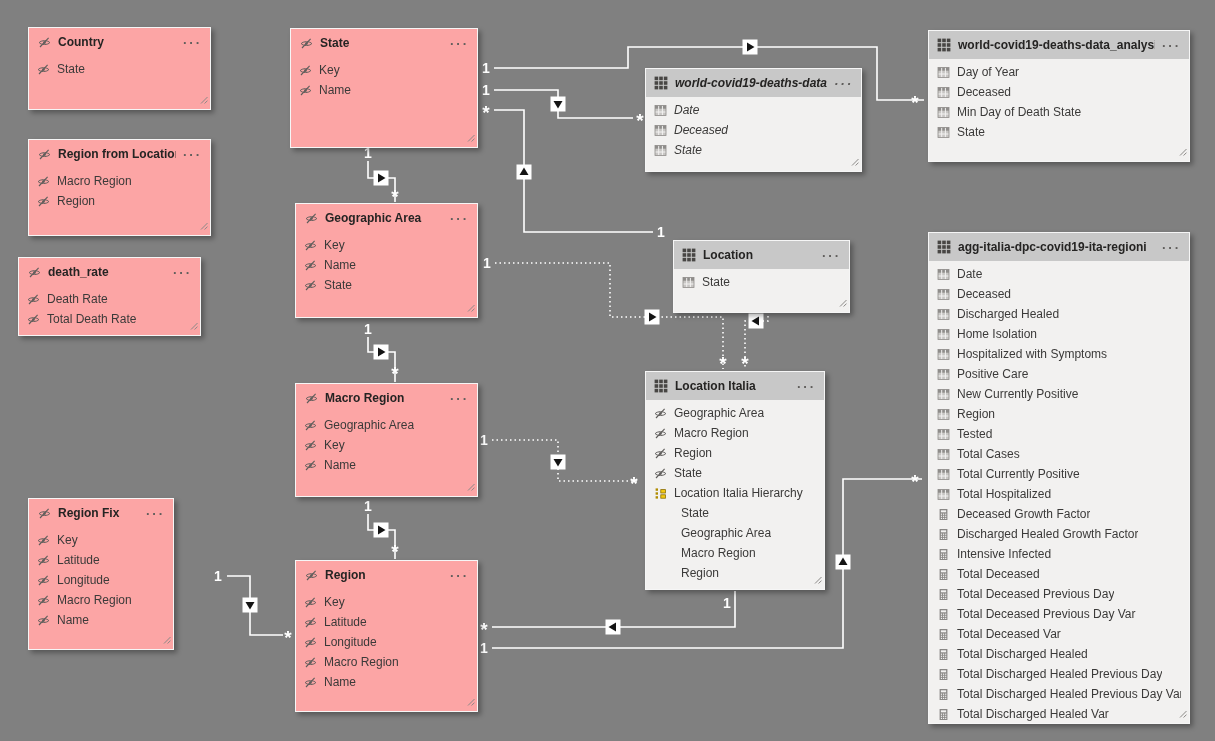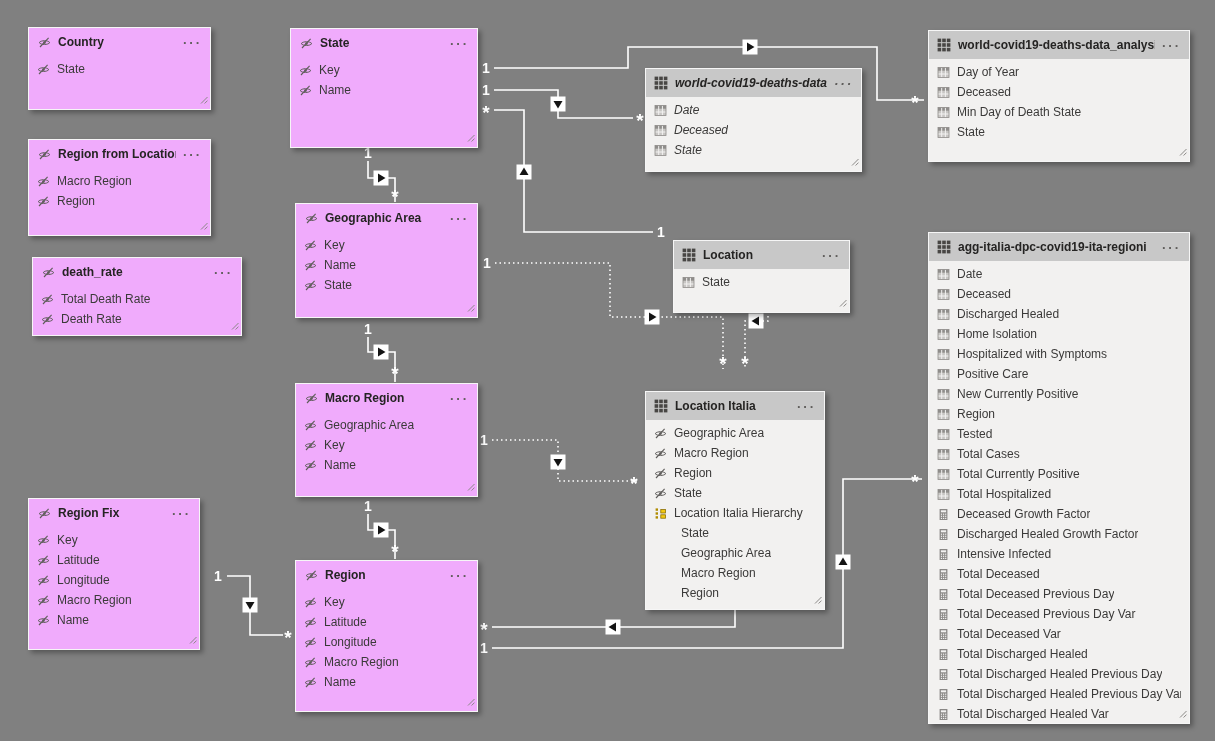--- a/index.html
+++ b/index.html
@@ -13,21 +13,21 @@
   .wire{fill:none;stroke:#ffffff;stroke-width:1.6;}
   .wire.dashed{stroke-dasharray:1.5 3;}
   .abox{fill:#ffffff;}
   .atri{fill:#141414;}
   .wlabel{fill:#ffffff;font-weight:bold;font-size:14px;text-anchor:middle;
           font-family:"Liberation Sans",sans-serif;}
   .wlabel.star{font-size:19px;}
 
   .card{
     position:absolute;z-index:2;box-sizing:border-box;
-    background:#f0abfc;border:1px solid #f6f6f6;
+    background:#fca5a5;border:1px solid #f6f6f6;
     box-shadow:3px 3px 5px rgba(0,0,0,.33);
   }
   .card.visible{background:#f2f1f0;}
   .chead{height:28px;display:flex;align-items:center;padding:0 8px;gap:7px;box-sizing:border-box;}
   .card.visible > .chead{background:#c8c8c8;}
   .ctitle{flex:1;font-size:12px;font-weight:bold;color:#252423;white-space:nowrap;overflow:hidden;}
   .cmenu{color:#5f5d5b;font-size:13px;font-weight:bold;letter-spacing:2px;line-height:1;cursor:pointer;}
   .cbody{padding-top:3px;}
   .frow{height:20px;display:flex;align-items:center;padding:0 8px;gap:7px;box-sizing:border-box;}
   .frow.child{padding-left:35px;}
@@ -192,62 +192,62 @@
             <span class="flabel">Region</span>
           </div>
         </div>
         <span class="rsz"><svg width="8" height="8" viewBox="0 0 8 8">
             <g stroke="#8a8886" stroke-width="1">
               <line x1="1" y1="7.5" x2="7.5" y2="1"></line>
               <line x1="4.6" y1="7.5" x2="7.5" y2="4.6"></line>
             </g>
           </svg></span>
       </div>
-      <div class="card" style="left: 32px; top: 257px; width: 210px; height: 79px;">
+      <div class="card" style="left: 18px; top: 257px; width: 183px; height: 79px;">
         <div class="chead">
           <span class="icn">
             <svg width="13" height="13" viewBox="0 0 13 13">
               <path d="M1.2 6.6 C3.1 4.1 9.9 4.1 11.8 6.6 C9.9 9.1 3.1 9.1 1.2 6.6 Z" fill="none" stroke="#5f5d5b" stroke-width="1"></path>
               <circle cx="6.5" cy="6.6" r="1.3" fill="#5f5d5b"></circle>
               <line x1="2" y1="11" x2="10.6" y2="1.8" stroke="#5f5d5b" stroke-width="1.1"></line>
             </svg>
           </span>
           <span class="ctitle">death_rate</span>
           <span class="cmenu">···</span>
         </div>
         <div class="cbody">
           <div class="frow">
             <span class="icn">
               <svg width="13" height="13" viewBox="0 0 13 13">
                 <path d="M1.2 6.6 C3.1 4.1 9.9 4.1 11.8 6.6 C9.9 9.1 3.1 9.1 1.2 6.6 Z" fill="none" stroke="#5f5d5b" stroke-width="1"></path>
                 <circle cx="6.5" cy="6.6" r="1.3" fill="#5f5d5b"></circle>
                 <line x1="2" y1="11" x2="10.6" y2="1.8" stroke="#5f5d5b" stroke-width="1.1"></line>
               </svg>
             </span>
+            <span class="flabel">Death Rate</span>
+          </div>
+          <div class="frow">
+            <span class="icn">
+              <svg width="13" height="13" viewBox="0 0 13 13">
+                <path d="M1.2 6.6 C3.1 4.1 9.9 4.1 11.8 6.6 C9.9 9.1 3.1 9.1 1.2 6.6 Z" fill="none" stroke="#5f5d5b" stroke-width="1"></path>
+                <circle cx="6.5" cy="6.6" r="1.3" fill="#5f5d5b"></circle>
+                <line x1="2" y1="11" x2="10.6" y2="1.8" stroke="#5f5d5b" stroke-width="1.1"></line>
+              </svg>
+            </span>
             <span class="flabel">Total Death Rate</span>
-          </div>
-          <div class="frow">
-            <span class="icn">
-              <svg width="13" height="13" viewBox="0 0 13 13">
-                <path d="M1.2 6.6 C3.1 4.1 9.9 4.1 11.8 6.6 C9.9 9.1 3.1 9.1 1.2 6.6 Z" fill="none" stroke="#5f5d5b" stroke-width="1"></path>
-                <circle cx="6.5" cy="6.6" r="1.3" fill="#5f5d5b"></circle>
-                <line x1="2" y1="11" x2="10.6" y2="1.8" stroke="#5f5d5b" stroke-width="1.1"></line>
-              </svg>
-            </span>
-            <span class="flabel">Death Rate</span>
           </div>
         </div>
         <span class="rsz"><svg width="8" height="8" viewBox="0 0 8 8">
             <g stroke="#8a8886" stroke-width="1">
               <line x1="1" y1="7.5" x2="7.5" y2="1"></line>
               <line x1="4.6" y1="7.5" x2="7.5" y2="4.6"></line>
             </g>
           </svg></span>
       </div>
-      <div class="card" style="left: 28px; top: 498px; width: 172px; height: 152px;">
+      <div class="card" style="left: 28px; top: 498px; width: 146px; height: 152px;">
         <div class="chead">
           <span class="icn">
             <svg width="13" height="13" viewBox="0 0 13 13">
               <path d="M1.2 6.6 C3.1 4.1 9.9 4.1 11.8 6.6 C9.9 9.1 3.1 9.1 1.2 6.6 Z" fill="none" stroke="#5f5d5b" stroke-width="1"></path>
               <circle cx="6.5" cy="6.6" r="1.3" fill="#5f5d5b"></circle>
               <line x1="2" y1="11" x2="10.6" y2="1.8" stroke="#5f5d5b" stroke-width="1.1"></line>
             </svg>
           </span>
           <span class="ctitle">Region Fix</span>
           <span class="cmenu">···</span>
@@ -636,21 +636,21 @@
             <span class="flabel">State</span>
           </div>
         </div>
         <span class="rsz"><svg width="8" height="8" viewBox="0 0 8 8">
             <g stroke="#8a8886" stroke-width="1">
               <line x1="1" y1="7.5" x2="7.5" y2="1"></line>
               <line x1="4.6" y1="7.5" x2="7.5" y2="4.6"></line>
             </g>
           </svg></span>
       </div>
-      <div class="card visible" style="left: 645px; top: 391px; width: 180px; height: 219px;">
+      <div class="card visible" style="left: 645px; top: 371px; width: 180px; height: 219px;">
         <div class="chead">
           <span class="icn">
             <svg width="14" height="14" viewBox="0 0 14 14">
               <g fill="#484644">
                 <rect x="0.6" y="0.6" width="3.6" height="3.6"></rect>
                 <rect x="5.2" y="0.6" width="3.6" height="3.6"></rect>
                 <rect x="9.8" y="0.6" width="3.6" height="3.6"></rect>
                 <rect x="0.6" y="5.2" width="3.6" height="3.6"></rect>
                 <rect x="5.2" y="5.2" width="3.6" height="3.6"></rect>
                 <rect x="9.8" y="5.2" width="3.6" height="3.6"></rect>

